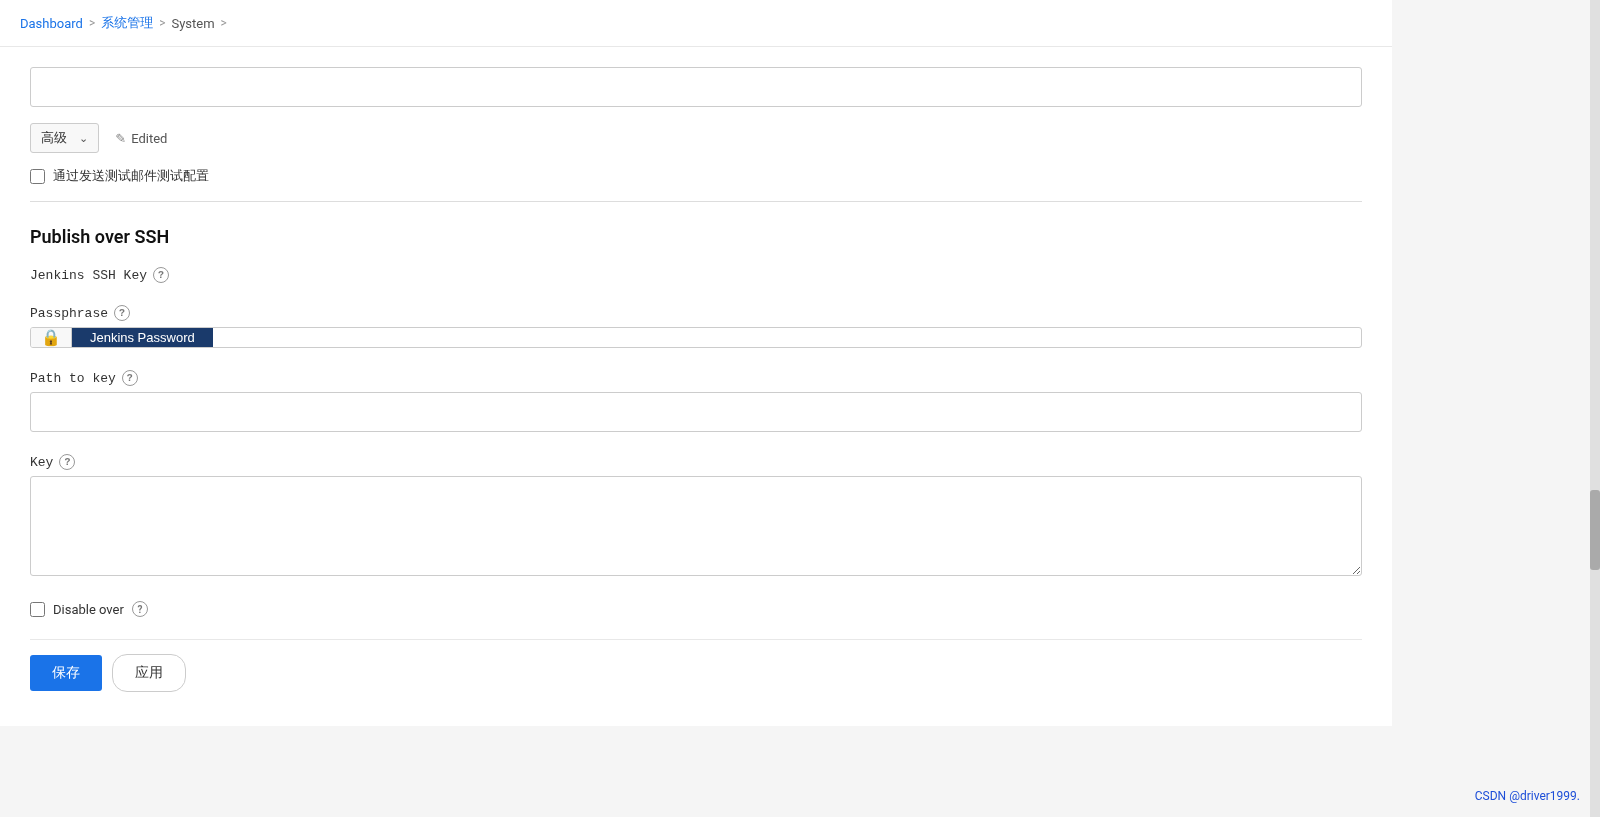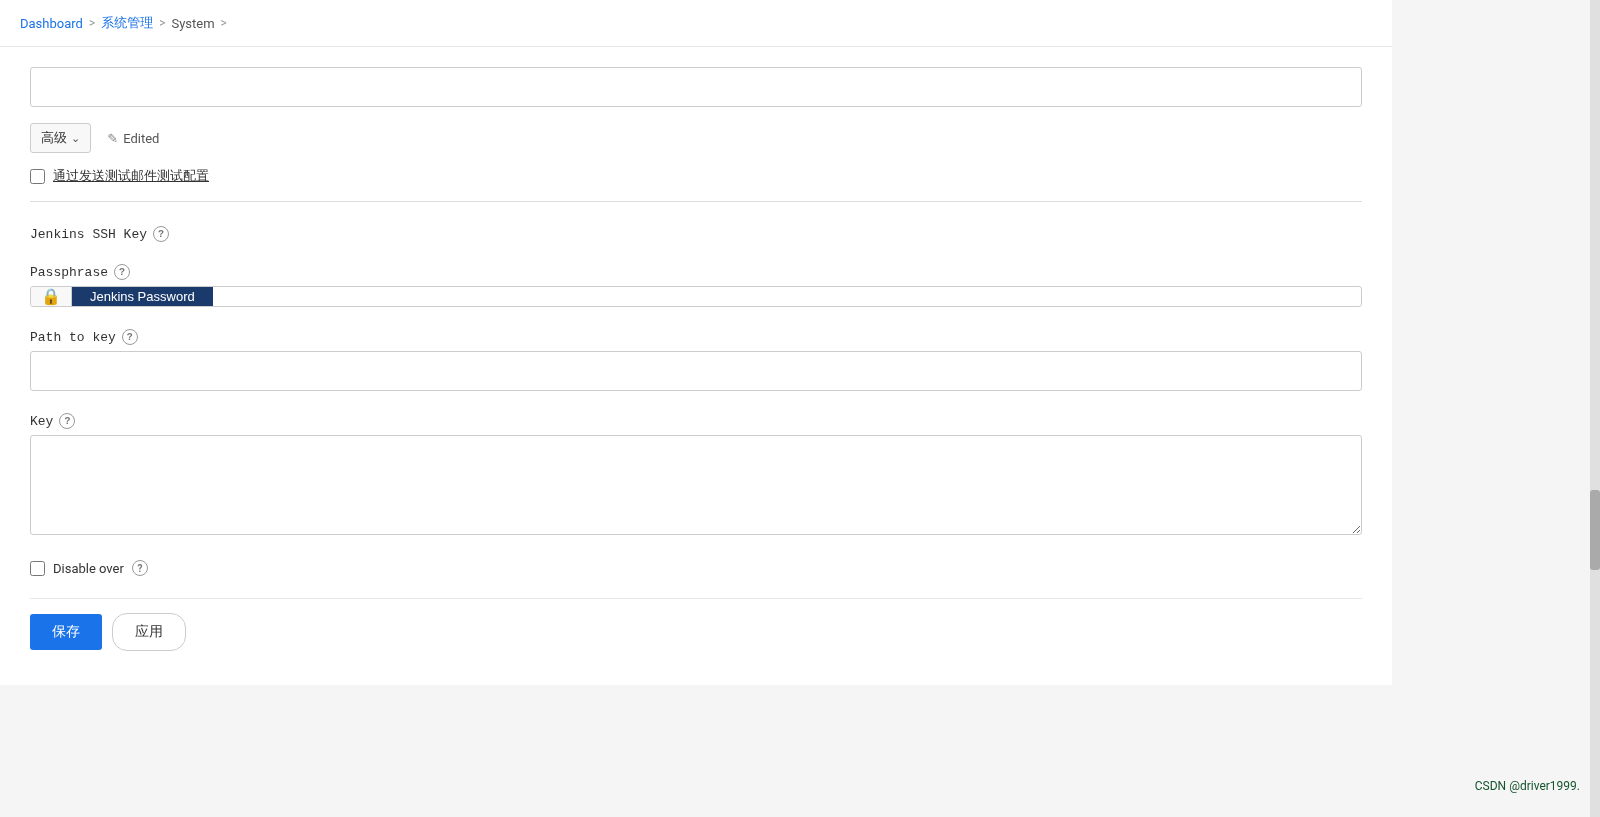--- a/index.html
+++ b/index.html
@@ -75,21 +75,21 @@
     .toolbar-row {
       display: flex;
       align-items: center;
       gap: 16px;
       margin-bottom: 14px;
     }
 
     .advanced-dropdown {
       display: flex;
       align-items: center;
-      gap: 4px;
+      gap: 12px;
       border: 1px solid #ccc;
       border-radius: 3px;
       padding: 5px 10px;
       background: #f8f8f8;
       cursor: pointer;
       font-size: 13px;
     }
 
     .chevron-down {
       font-size: 11px;
@@ -107,21 +107,20 @@
     .pencil-icon {
       color: #888;
     }
 
     
     .checkbox-row {
       display: flex;
       align-items: center;
       gap: 8px;
       margin-bottom: 16px;
-      text-decoration: underline;
     }
 
     .checkbox-row input[type="checkbox"] {
       width: 15px;
       height: 15px;
       cursor: pointer;
     }
 
     .checkbox-label {
       font-size: 13px;
@@ -311,24 +310,24 @@
       top: 60%;
       width: 10px;
       height: 80px;
       background: #aaa;
       border-radius: 3px;
     }
 
     
     .watermark {
       position: fixed;
-      bottom: 24px;
+      bottom: 14px;
       right: 20px;
       font-size: 12px;
-      color: #14532d;
+      color: #1d4ed8;
     }
   </style>
 </head>
 <body>
 
 <div class="page-wrapper">
 
   <div class="breadcrumb">
     <span class="breadcrumb-item">Dashboard</span>
     <span class="breadcrumb-separator">&gt;</span>
@@ -357,20 +356,21 @@
 
     <div class="checkbox-row">
       <input type="checkbox" id="test-config-checkbox" style="">
       <label for="test-config-checkbox" class="checkbox-label">通过发送测试邮件测试配置</label>
     </div>
 
     <hr class="section-divider">
 
     <div>
 
+      <h2 class="section-heading">Publish over SSH</h2>
 
       <div class="field-group">
         <div class="field-label">
           <span>Jenkins SSH Key</span>
           <span class="help-icon">?</span>
         </div>
       </div>
 
       <div class="field-group">
         <div class="field-label">

